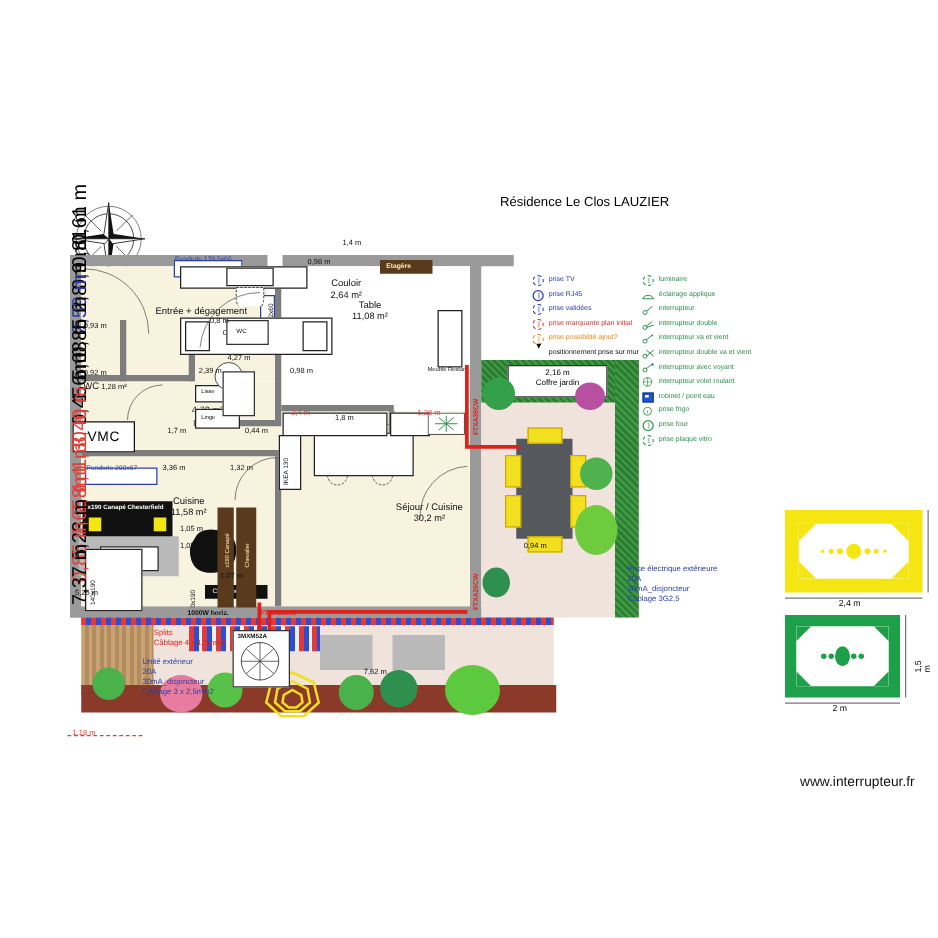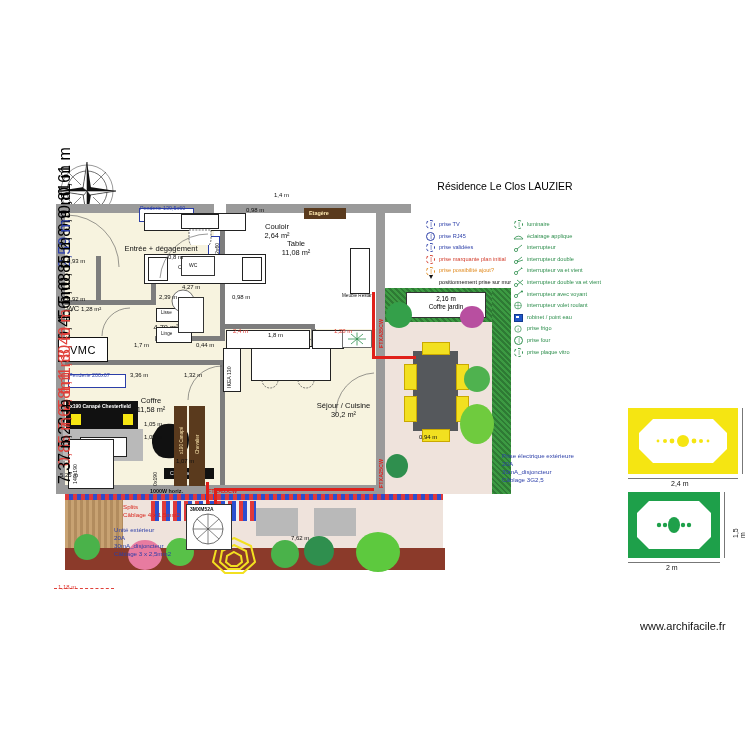--- a/index.html
+++ b/index.html
@@ -2,22 +2,22 @@
 <html><head>
 <meta charset="utf-8">
 <style>
   html,body{margin:0;padding:0;background:#ffffff;}
   body{width:750px;height:750px;position:relative;overflow:hidden;
        font-family:"Liberation Sans","DejaVu Sans",sans-serif;
        -webkit-font-smoothing:antialiased;}
   .abs{position:absolute;}
 
   
-  #title-block{left:400px;top:156px;width:210px;text-align:center;
-     font-size:10.5px;line-height:13px;color:#000;margin-top:24px;}
+  #title-block{left:400px;top:156px;width:210px;
+     font-size:10.5px;line-height:13px;color:#000;}
 
   
   #compass{left:56px;top:160px;width:62px;height:62px;}
 
   
   .legend-col{font-size:5.6px;line-height:11.6px;}
   .legend-row{display:flex;align-items:center;height:11.6px;}
   .legend-ico{width:13px;height:10px;flex:0 0 13px;position:relative;
        display:flex;align-items:center;justify-content:center;}
   .legend-txt{padding-left:2px;}
@@ -309,21 +309,21 @@
   </div>
   <div class="rlabel" style="left:8px;top:108px;width:40px;font-size:6px;">
     <b>WC</b>
     <span>1,28 m²</span>
   </div>
   <div class="rlabel" style="left:80px;top:118px;width:60px;">
     <b>SDB</b><br>
     <span>4,79 m²</span>
   </div>
   <div class="rlabel" style="left:55px;top:200px;width:80px;">
-    <b>Coffre</b><br>
+    <b>Cuisine</b><br>
     <span>11,58 m²</span>
   </div>
   <div class="rlabel" style="left:200px;top:43px;width:80px;">
     <b>Table</b><br>
     <span>11,08 m²</span>
   </div>
   <div class="rlabel" style="left:240px;top:205px;width:95px;">
     <b>Séjour / Cuisine</b><br>
     <span>30,2 m²</span>
   </div>
@@ -625,13 +625,13 @@
     <circle cx="46" cy="24" r="2.2"></circle>
         <circle cx="52" cy="24" r="2.2"></circle>
       </g>
   </svg>
   <div class="tick" style="left:0;top:70px;width:92px;height:1px;"></div>
   <div class="rugdim" style="left:38px;top:72px;">2 m</div>
   <div class="tick" style="left:96px;top:0;width:1px;height:66px;"></div>
   <div class="rugdim rugdim-v" style="left:104px;top:46px;">1,5 m</div>
 </div>
 
-<div class="abs" id="footer">www.archifacile.fr</div>
+<div class="abs" id="footer">www.interrupteur.fr</div>
 
 </body></html>

